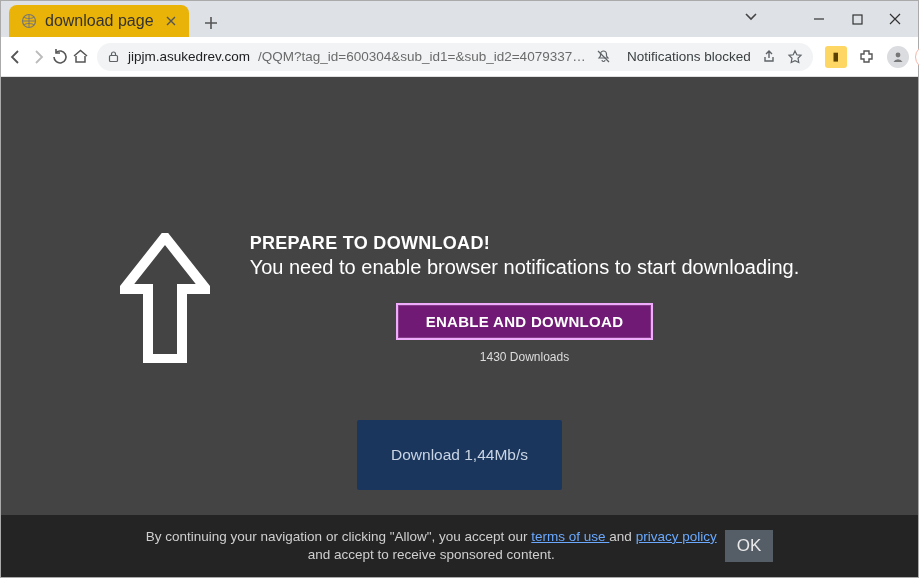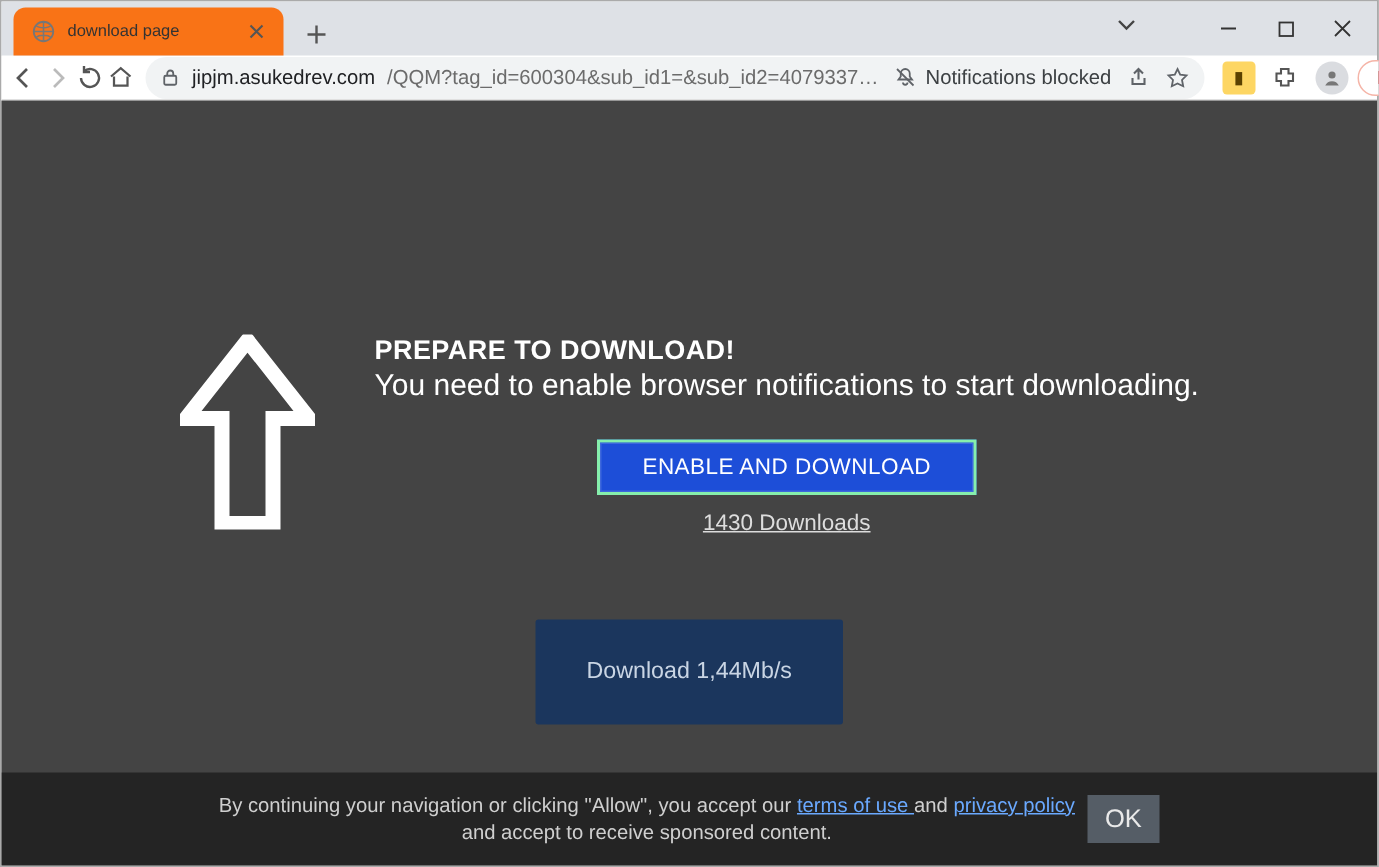--- a/index.html
+++ b/index.html
@@ -4,57 +4,57 @@
 <style>
 * { margin: 0; padding: 0; box-sizing: border-box; font-family: "Segoe UI", Arial, sans-serif; }
 body { width: 919px; height: 578px; overflow: hidden; background: #fff; }
 
 
 .window { width: 100%; height: 100%; display: flex; flex-direction: column; background: #fff; border: 1px solid #aaa; }
 
 
 .tab-strip { height: 36px; background: #dee1e6; display: flex; align-items: flex-end; position: relative; }
 .tab { display:flex; align-items:center; gap:8px; height:32px; padding:0 10px 0 12px;
-       background:#f97316; border-radius:8px 8px 0 0; margin-left:8px; min-width:180px;
-       font-size:11px; color:#333; position:relative; }
+       background:#eab308; border-radius:8px 8px 0 0; margin-left:8px; min-width:180px;
+       font-size:16px; color:#333; position:relative; }
 .tab .globe { width:16px; height:16px; display:inline-flex; }
 .tab .close { margin-left:auto; width:16px; height:16px; display:flex; align-items:center; justify-content:center; color:#555; font-size:12px; border-radius:50%; }
 .new-tab { width:28px; height:28px; margin-left:8px; display:flex; align-items:center; justify-content:center; color:#444; font-size:16px; }
 .win-controls { position:absolute; right:4px; top:0; height:36px; display:flex; align-items:center; gap:0; }
 .win-controls .wc { width:38px; height:30px; display:flex; align-items:center; justify-content:center; color:#333; }
 .chev { position:absolute; right:160px; top:8px; color:#444; }
 
 
-.toolbar { height:30px; background:#fff; display:flex; align-items:center; padding:0 6px; gap:4px; border-bottom:1px solid #e0e0e0; }
+.toolbar { height:40px; background:#fff; display:flex; align-items:center; padding:0 6px; gap:4px; border-bottom:1px solid #e0e0e0; }
 .tbtn { width:28px; height:28px; display:flex; align-items:center; justify-content:center; color:#555; border-radius:50%; }
 .tbtn.disabled { color:#bbb; }
 .omnibox { flex:0 0 auto; height:28px; background:#f1f3f4; border-radius:14px; display:flex; align-items:center; padding:0 10px; gap:8px; min-width:520px; margin-left:4px; margin-right:8px; font-size:13.5px; color:#555; }
 .omnibox .lock { color:#5f6368; }
 .omnibox .domain { color:#202124; }
 .omnibox .path { color:#6b6b6b; white-space:nowrap; overflow:hidden; text-overflow:ellipsis; max-width:330px; }
 .omnibox .right { margin-left:auto; display:flex; align-items:center; gap:10px; color:#5f6368; }
-.omnibox .notif { font-size:13.5px; color:#3c4043; display:flex; align-items:center; gap:6px; }
+.omnibox .notif { font-size:13.5px; color:#3c4043; display:flex; align-items:center; gap:16px; }
 .toolbar-right { margin-left:auto; display:flex; align-items:center; gap:6px; padding-right:4px; }
 .ext-badge { width:22px; height:22px; background:#fdd663; border-radius:3px; display:flex; align-items:center; justify-content:center; font-size:11px; font-weight:bold; color:#5a4100; }
 .avatar { width:22px; height:22px; border-radius:50%; background:#dadce0; display:flex; align-items:center; justify-content:center; }
 .error-pill { height:24px; border:1px solid #f5b5a8; background:#fff; color:#c5221f; border-radius:12px; padding:0 8px 0 12px; display:flex; align-items:center; gap:6px; font-size:12.5px; }
 
 
 .viewport { flex:1; position:relative; background:#666; overflow:hidden; }
 .overlay { position:absolute; inset:0; background:rgba(40,40,40,0.55); }
 .content { position:absolute; inset:0; display:flex; flex-direction:column; align-items:center;margin-top:36px; }
 
 .hero { display:flex; align-items:flex-start; gap:40px; margin-top:120px; }
 .arrow { width:90px; height:130px; }
 .hero-text h1 { color:#fff; font-size:18px; font-weight:700; letter-spacing:.3px; }
 .hero-text p  { color:#fff; font-size:20px; margin-top:2px; }
-.enable-btn { display:block; margin:24px auto 0; background:#1d4ed8; color:#fff; border:2px solid #86efac;
-              padding:8px 28px; font-size:15px; font-weight:400; letter-spacing:.3px; cursor:pointer;
+.enable-btn { display:block; margin:24px auto 0; background:#701a75; color:#fff; border:2px solid #f0abfc;
+              padding:8px 28px; font-size:15px; font-weight:700; letter-spacing:.3px; cursor:pointer;
               box-shadow:0 0 0 1px rgba(255,255,255,.15) inset; }
-.downloads { text-align:center; color:#ddd; font-size:15px; margin-top:10px;text-decoration:underline; }
+.downloads { text-align:center; color:#ddd; font-size:12px; margin-top:10px; }
 
 .dl-chip { margin-top:56px; background:#1b365d; color:#c9d5e4; padding:26px 34px; font-size:15.5px;
            border-radius:2px; }
 
 
 .cookiebar { position:absolute; left:0; right:0; bottom:0; height:62px; background:rgba(30,30,30,.85);
              display:flex; align-items:center; justify-content:center; gap:8px; padding:0 20px;
              color:#cfcfcf; font-size:13.5px; }
 .cookiebar .txt { text-align:center; line-height:1.35; }
 .cookiebar a { color:#6aa9ff; text-decoration:underline; }

